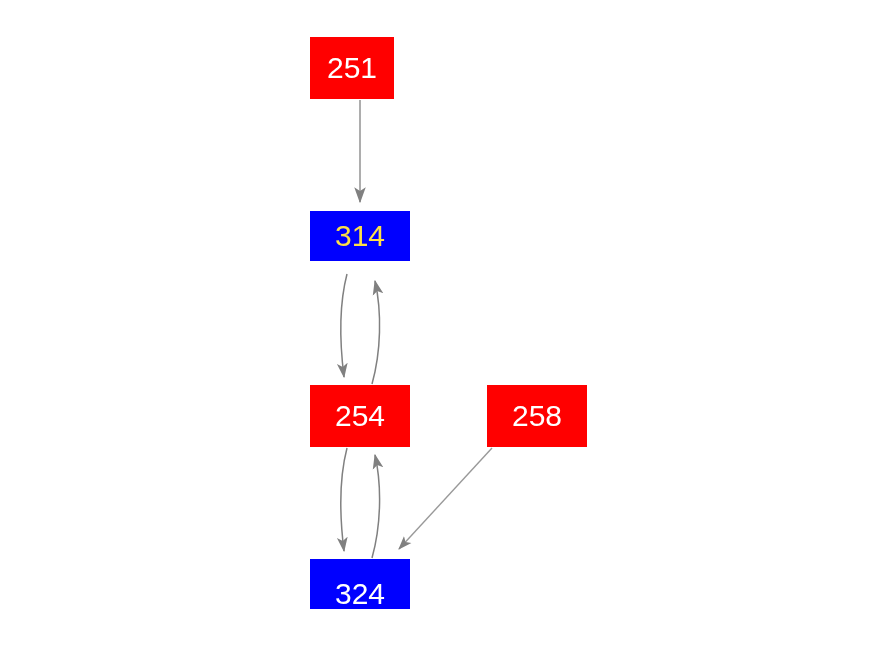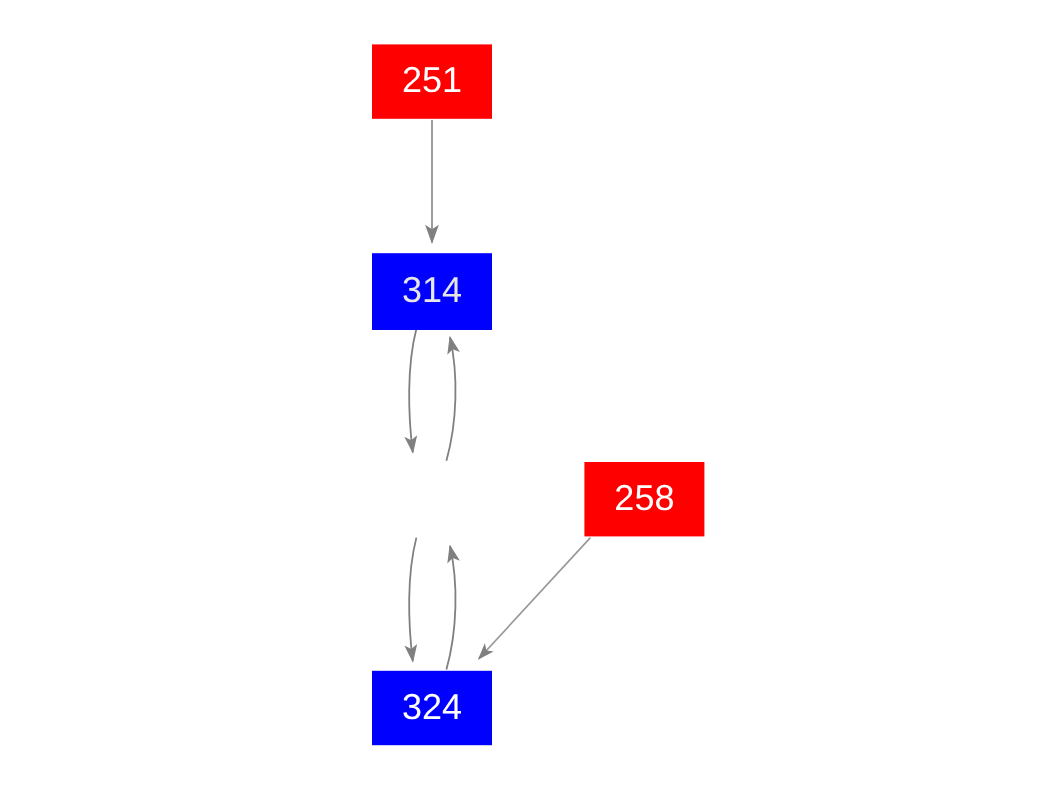--- a/index.html
+++ b/index.html
@@ -74,26 +74,29 @@
 
     <g>
       <path d="M372,558 C381,526 382,486 375,455" fill="none" stroke="#808080" stroke-width="1.5" marker-end="url(#arrowhead)"></path>
     </g>
 
     <g>
       <path d="M492,448 L399,549" fill="none" stroke="#999999" stroke-width="1.4" marker-end="url(#arrowhead)"></path>
     </g>
   </svg>
 
-  <div class="graph-node" style="left: 310px; top: 37px; width: 100px; height: 62px; background: rgb(255, 0, 0); color: rgb(255, 255, 255);">
+  <div class="graph-node" style="left: 310px; top: 37px; width: 84px; height: 62px; background: rgb(255, 0, 0); color: rgb(255, 255, 255);">
       <span class="node-label">251</span>
     </div>
-  <div class="graph-node" style="left: 310px; top: 211px; width: 100px; height: 64px; background: rgb(0, 0, 255); color: #e5e5e5;">
+  <div class="graph-node" style="left: 310px; top: 211px; width: 100px; height: 50px; background: rgb(0, 0, 255); color: #fde047;">
       <span class="node-label">314</span>
+    </div>
+  <div class="graph-node" style="left: 310px; top: 385px; width: 100px; height: 62px; background: rgb(255, 0, 0); color: rgb(255, 255, 255);">
+      <span class="node-label">254</span>
     </div>
   <div class="graph-node" style="left: 487px; top: 385px; width: 100px; height: 62px; background: rgb(255, 0, 0); color: rgb(255, 255, 255);">
       <span class="node-label">258</span>
     </div>
-  <div class="graph-node" style="left: 310px; top: 559px; width: 100px; height: 62px; background: rgb(0, 0, 255); color: rgb(255, 255, 255);">
+  <div class="graph-node" style="left: 310px; top: 559px; width: 100px; height: 50px; background: rgb(0, 0, 255); color: rgb(255, 255, 255); align-items: flex-end;">
       <span class="node-label">324</span>
     </div>
 
 </div>
 
 </body></html>

